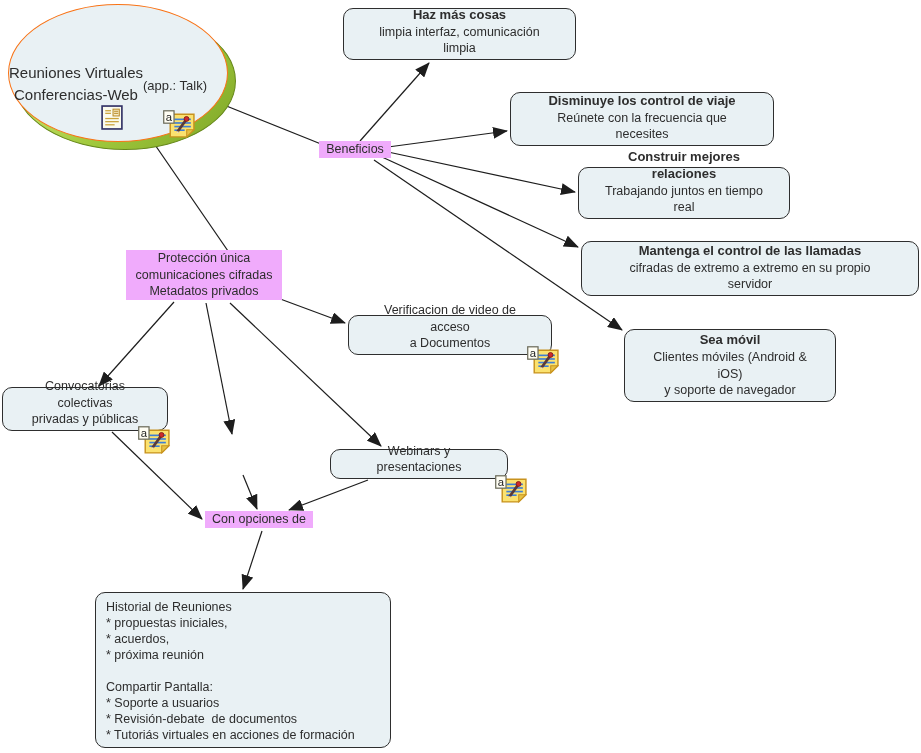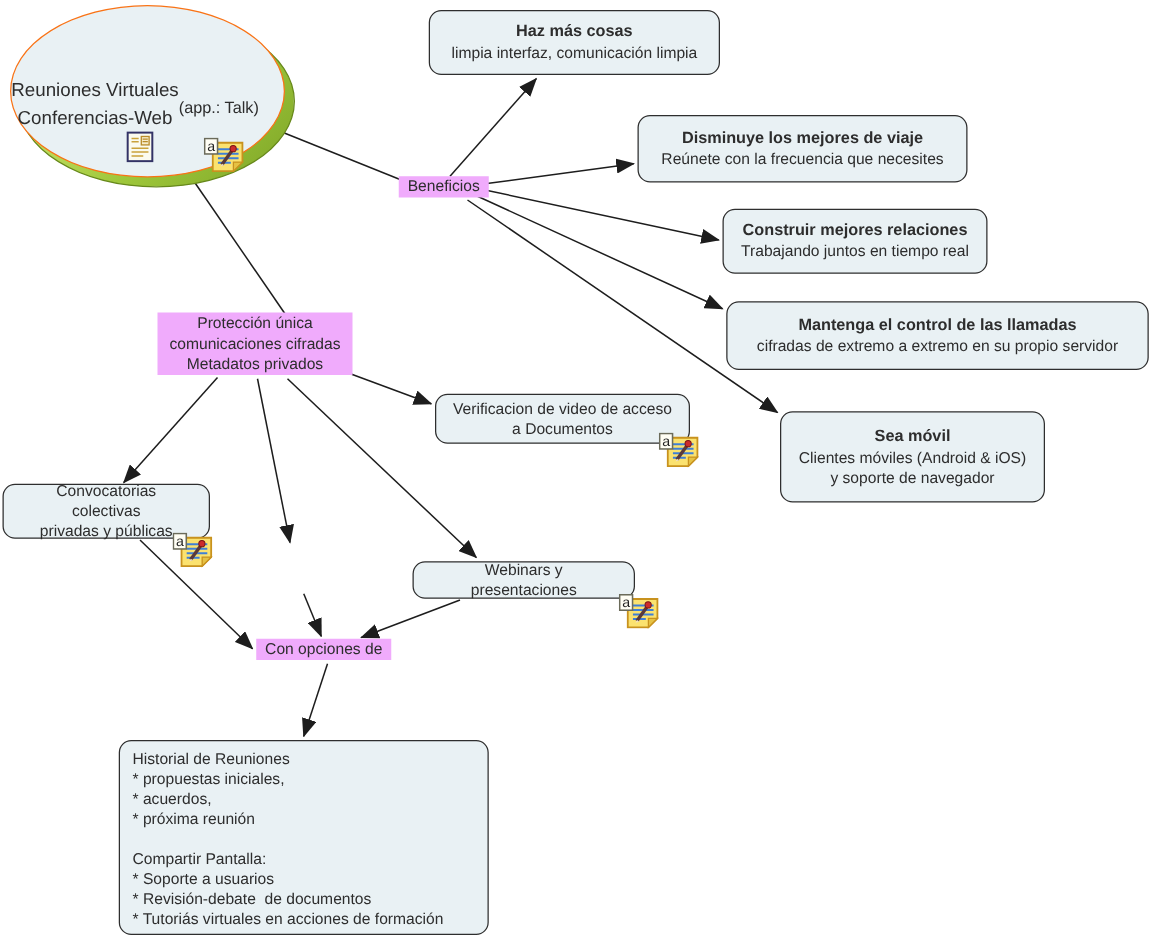--- a/index.html
+++ b/index.html
@@ -4,22 +4,22 @@
 <style>
   html,body{margin:0;padding:0;background:#fff;}
   .canvas{
     position:relative;width:921px;height:753px;background:#ffffff;
     font-family:"Liberation Sans","DejaVu Sans",sans-serif;color:#2d2d2d;overflow:hidden;
   }
   svg.connectors{position:absolute;left:0;top:0;z-index:1;}
   .node{
     position:absolute;box-sizing:border-box;z-index:2;
     background:#e9f1f4;border:1px solid #2e2e2e;border-radius:10px;
-    display:flex;flex-direction:column;align-items:center;justify-content:center;
-    text-align:center;font-size:12.5px;line-height:1.3;padding:3px 13px;
+    display:flex;flex-direction:column;align-items:center;justify-content:flex-end;
+    text-align:center;font-size:12.5px;line-height:1.3;padding:3px 25px;
   }
   .node .title{font-weight:bold;font-size:13px;white-space:pre-line;}
   .node .body{white-space:pre-line;}
   .node.bigbox{
     align-items:flex-start;justify-content:flex-start;text-align:left;
     padding:6px 4px 20px 10px;line-height:16px;
   }
   .node.bigbox .body{white-space:pre-wrap;}
   .lbl{
     position:absolute;z-index:3;font-size:12.5px;line-height:16.5px;
@@ -108,21 +108,21 @@
   </svg>
 
   <div class="lbl" style="left:319px;top:141px;width:70px">Beneficios</div>
 
   <div class="node" style="left:343px;top:8px;width:233px;height:52px">
     <div class="title">Haz más cosas</div>
     <div class="body">limpia interfaz, comunicación limpia</div>
   </div>
 
   <div class="node" style="left:510px;top:92px;width:264px;height:54px">
-    <div class="title">Disminuye los mejores de viaje</div>
+    <div class="title">Disminuye los control de viaje</div>
     <div class="body">Reúnete con la frecuencia que necesites</div>
   </div>
 
   <div class="node" style="left:578px;top:167px;width:212px;height:52px">
     <div class="title">Construir mejores relaciones</div>
     <div class="body">Trabajando juntos en tiempo real</div>
   </div>
 
   <div class="node" style="left:581px;top:241px;width:338px;height:55px">
     <div class="title">Mantenga el control de las llamadas</div>

